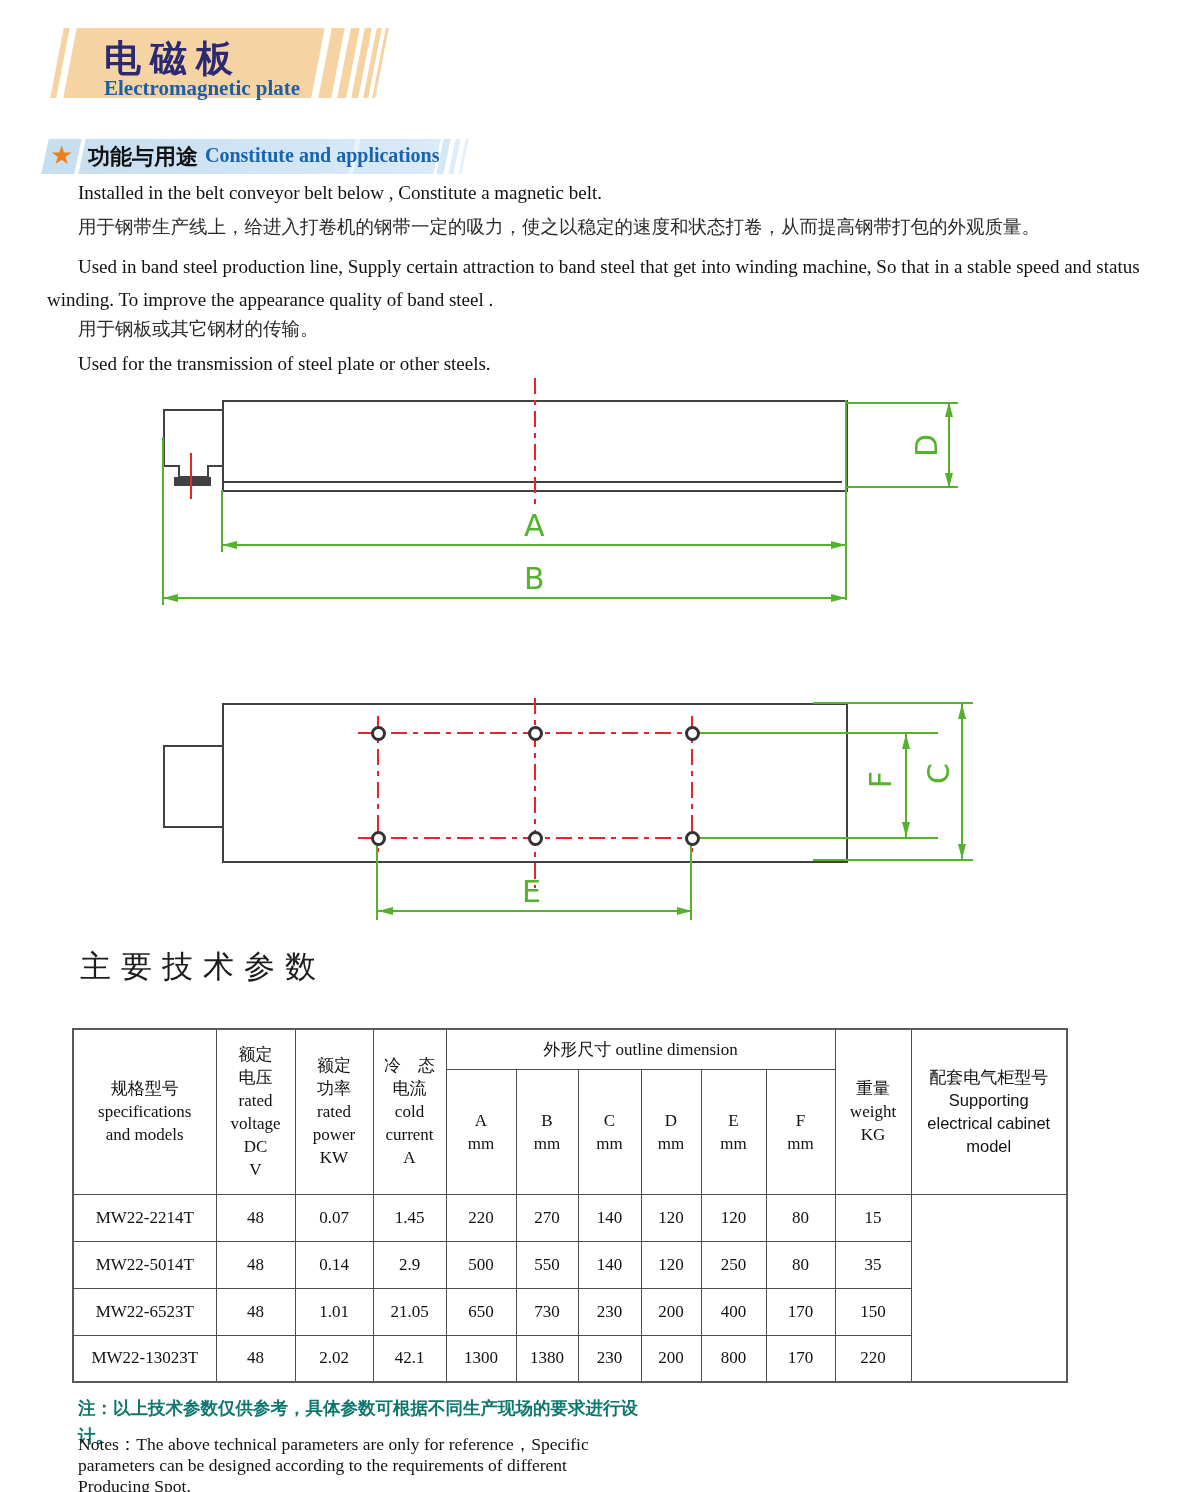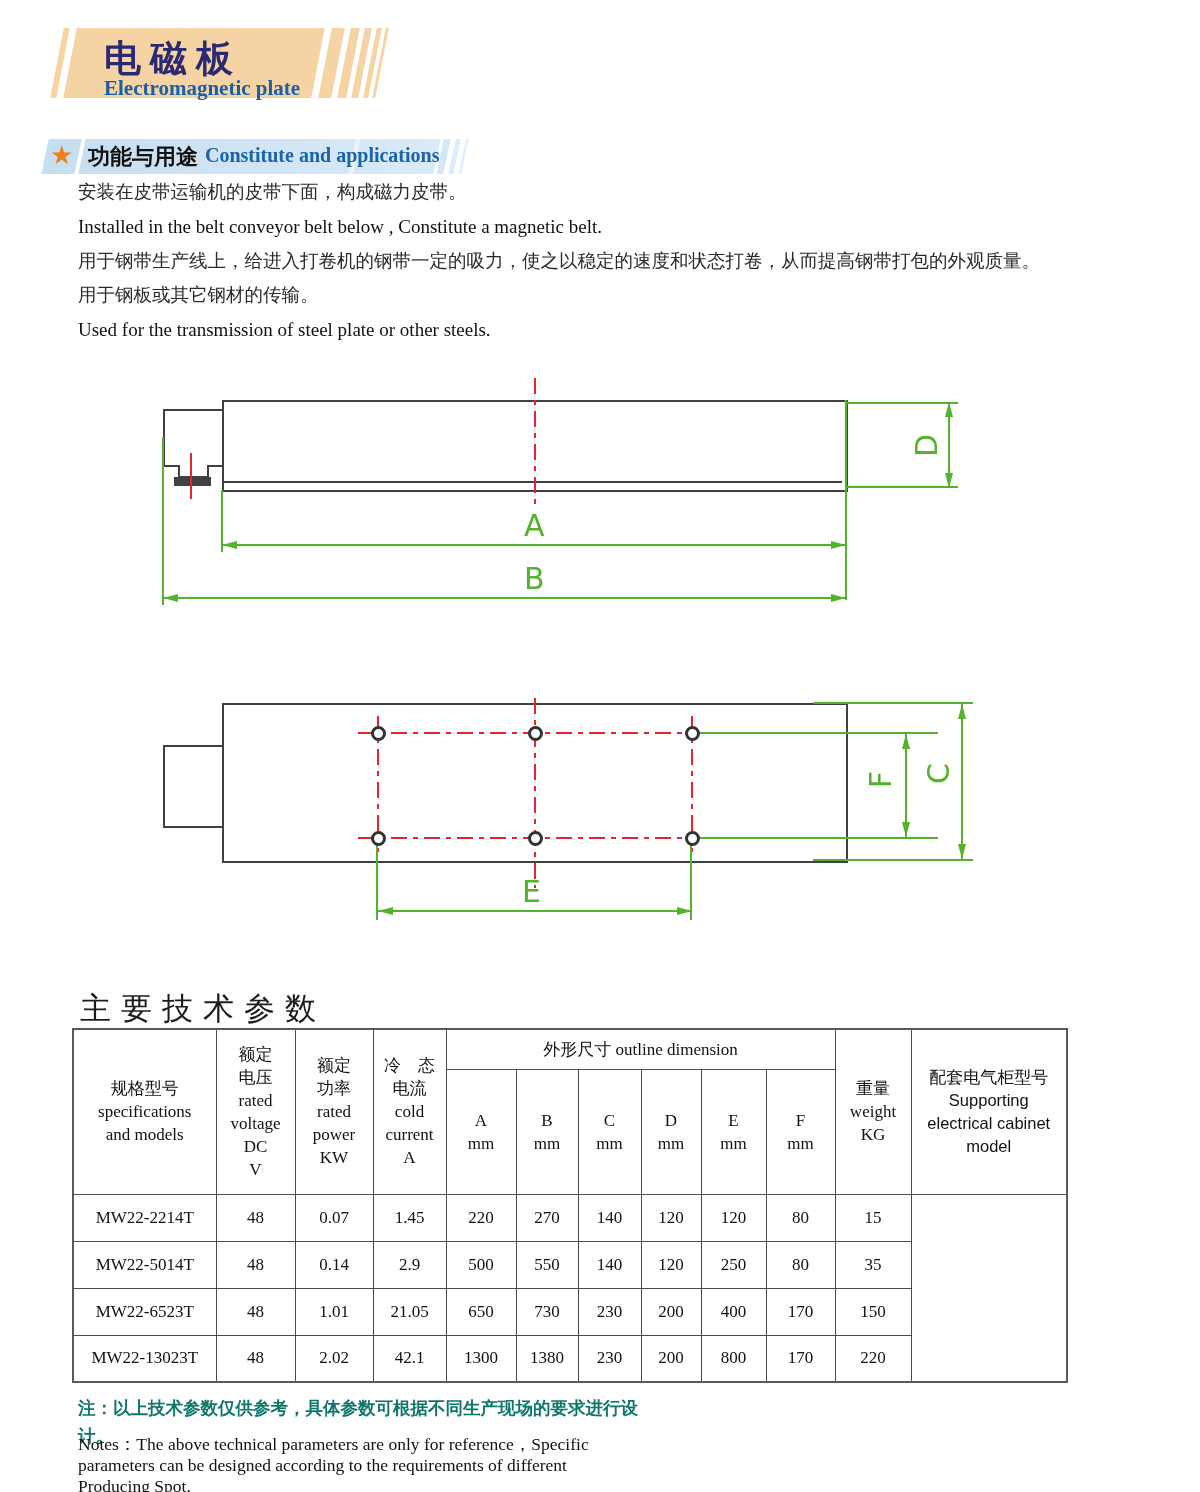--- a/index.html
+++ b/index.html
@@ -48,21 +48,21 @@
     border-top:4px solid transparent;border-bottom:4px solid transparent;border-left:15px solid #54b22c;}
   .dimv .a1{position:absolute;top:0;left:-3px;width:0;height:0;
     border-left:4px solid transparent;border-right:4px solid transparent;border-bottom:15px solid #54b22c;}
   .dimv .a2{position:absolute;bottom:0;left:-3px;width:0;height:0;
     border-left:4px solid transparent;border-right:4px solid transparent;border-top:15px solid #54b22c;}
   .dlab{position:absolute;color:#54b22c;font-size:30px;font-family:"DejaVu Sans","Liberation Sans",sans-serif;}
   .dlab.rot{transform:rotate(-90deg);}
 
   
   .params-zh{position:absolute;left:80px;top:946px;font-size:31px;letter-spacing:10px;color:#1c1c1c;
-    font-family:"DejaVu Sans","Liberation Sans",sans-serif;font-weight:500;margin-top:42px;}
+    font-family:"DejaVu Sans","Liberation Sans",sans-serif;font-weight:500;}
   .params-en{position:absolute;left:79px;top:986px;font-size:28px;color:#111;
     font-family:"Liberation Serif",serif;}
 
   
   table.spec{position:absolute;left:72px;top:1028px;border-collapse:collapse;table-layout:fixed;
     font-family:"Liberation Serif",serif;font-size:17px;color:#111;}
   table.spec th,table.spec td{border:1px solid #4c4c4e;text-align:center;vertical-align:middle;
     font-weight:normal;padding:0;}
   table.spec{border:2px solid #58595b;}
   table.spec .ln{display:block;line-height:23px;}
@@ -100,23 +100,23 @@
     <div class="band-stripe" style="left:452px;width:5px;background:#dcecf8;"></div>
     <div class="band-stripe" style="left:462px;width:3px;background:#e4f1fa;"></div>
     <div class="band-stripe" style="left:78px;width:4px;background:#ffffff;"></div>
     <div class="band-stripe" style="left:352px;width:5px;background:#e9f3fb;"></div>
     <div class="star">★</div>
     <div class="sec-zh">功能与用途</div>
     <div class="sec-en">Constitute and applications</div>
   </div>
 
   <div class="intro">
-    <p class="zh">安装在皮带运输机的皮带下面，构成磁力皮带。</p>
     <p class="en">Installed in the belt conveyor belt below , Constitute a magnetic belt.</p>
     <p class="zh">用于钢带生产线上，给进入打卷机的钢带一定的吸力，使之以稳定的速度和状态打卷，从而提高钢带打包的外观质量。</p>
+    <p class="en wrap2">Used in band steel production line, Supply certain attraction to band steel that get into winding machine, So that in a stable speed and status winding. To improve the appearance quality of band steel .</p>
     <p class="zh">用于钢板或其它钢材的传输。</p>
     <p class="en">Used for the transmission of steel plate or other steels.</p>
   </div>
 
   <div>
     <div class="gray-rect" style="left:222px;top:400px;width:622px;height:88px;"></div>
     <div class="gray-line" style="left:224px;top:481px;width:618px;height:2px;"></div>
     <div class="gray-rect" style="left:163px;top:409px;width:57px;height:54px;"></div>
     <div class="gray-rect" style="left:178px;top:465px;width:27px;height:11px;border-top:none;"></div>
     <div class="gray-line" style="left:174px;top:477px;width:37px;height:9px;"></div>

